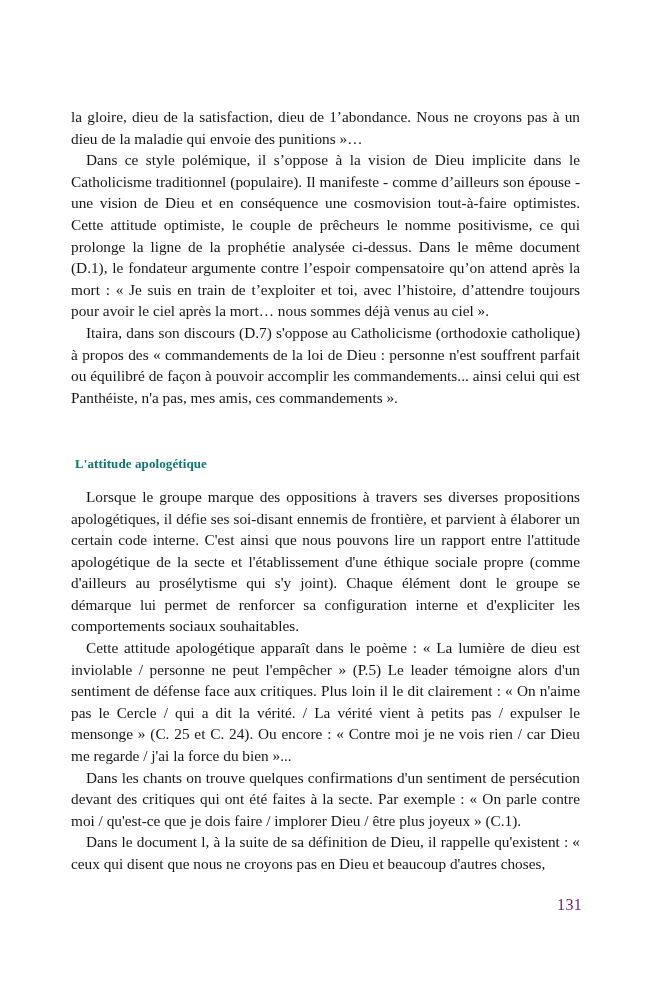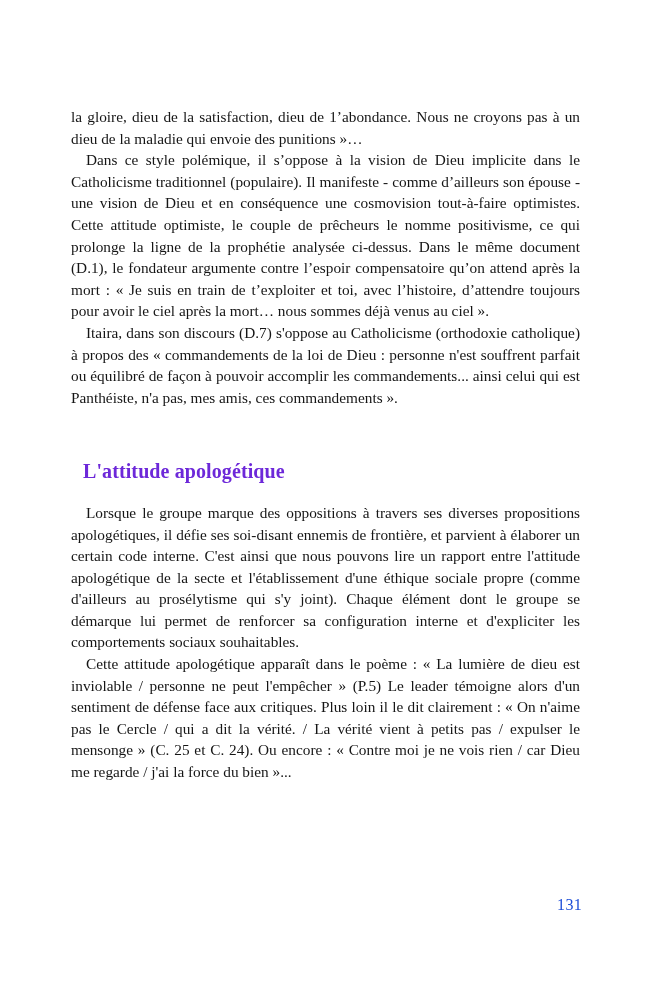--- a/index.html
+++ b/index.html
@@ -39,46 +39,46 @@
     text-indent: 15px;
     color: #151515;
     -webkit-font-smoothing: antialiased;
   }
 
   p.para.no-indent {
     text-indent: 0;
   }
 
   h2.section-heading {
-    margin: 8px;
+    margin: 0;
     padding: 0;
-    font-size: 20px;
+    font-size: 13px;
     line-height: 21.6px;
     font-weight: bold;
     text-indent: 0;
     padding-left: 4px;
-    color: #6d28d9;
+    color: #0f766e;
     letter-spacing: 0.1px;
   }
 
   .gap-before-heading {
     height: 45px;
   }
 
   .gap-after-heading {
     height: 11px;
   }
 
   .page-number {
     position: absolute;
     right: 68px;
     top: 895px;
     font-size: 16px;
     line-height: 20px;
-    color: #1d4ed8;
+    color: #701a75;
     letter-spacing: 0.3px;
     margin-left: 44px;
   }
 </style>
 </head>
 <body>
 
 <div class="page">
 
   <div class="text-column">
@@ -92,20 +92,22 @@
     <div class="gap-before-heading"></div>
 
     <h2 class="section-heading">L'attitude apologétique</h2>
 
     <div class="gap-after-heading"></div>
 
     <p class="para">Lorsque le groupe marque des oppositions à travers ses diverses propositions apologétiques, il défie ses soi-disant ennemis de frontière, et parvient à élaborer un certain code interne. C'est ainsi que nous pouvons lire un rapport entre l'attitude apologétique de la secte et l'établissement d'une éthique sociale propre (comme d'ailleurs au prosélytisme qui s'y joint). Chaque élément dont le groupe se démarque lui permet de renforcer sa configuration interne et d'expliciter les comportements sociaux souhaitables.</p>
 
     <p class="para">Cette attitude apologétique apparaît dans le poème : « La lumière de dieu est inviolable / personne ne peut l'empêcher » (P.5)  Le leader témoigne alors d'un sentiment de défense face aux critiques. Plus loin il le dit clairement : « On n'aime pas le Cercle / qui a dit la vérité. / La vérité vient à petits pas / expulser le mensonge » (C. 25 et C. 24). Ou encore : « Contre moi je ne vois rien / car Dieu me regarde / j'ai la force du bien »...</p>
 
+    <p class="para">Dans les chants on trouve quelques confirmations d'un sentiment de persécution devant des critiques qui ont été faites à la secte. Par exemple : « On parle contre moi / qu'est-ce que je dois faire / implorer Dieu / être plus joyeux » (C.1).</p>
 
 
+    <p class="para">Dans le document l, à la suite de sa définition de Dieu, il rappelle qu'existent : « ceux qui disent que nous ne croyons pas en Dieu et beaucoup d'autres choses,</p>
 
   </div>
 
   <div class="page-number">131</div>
 
 </div>
 
 </body></html>

